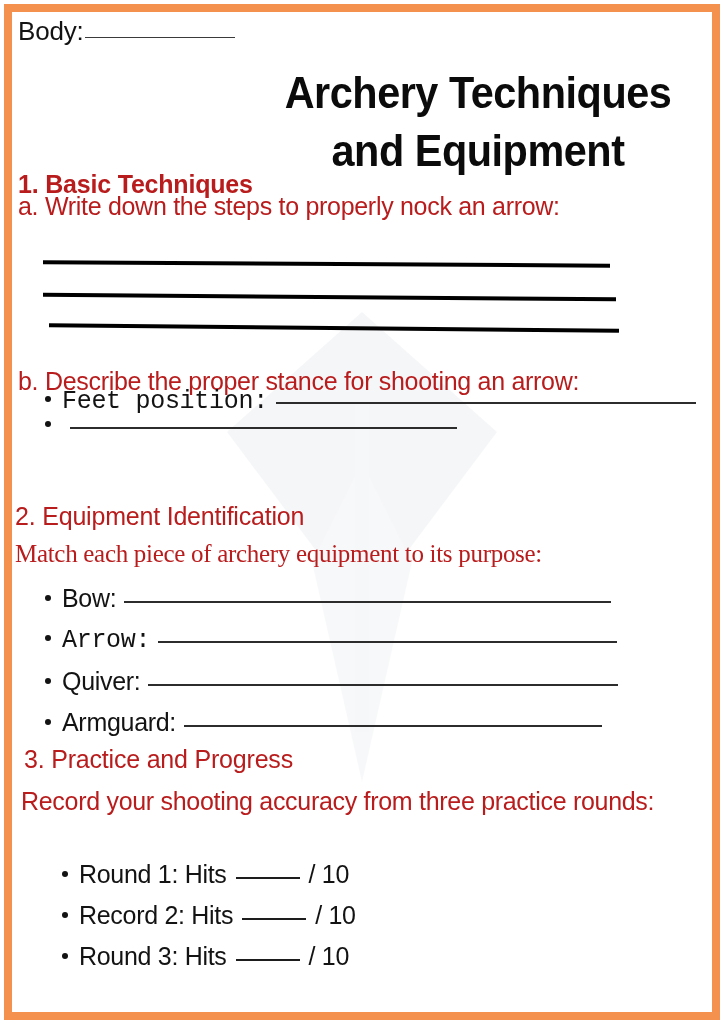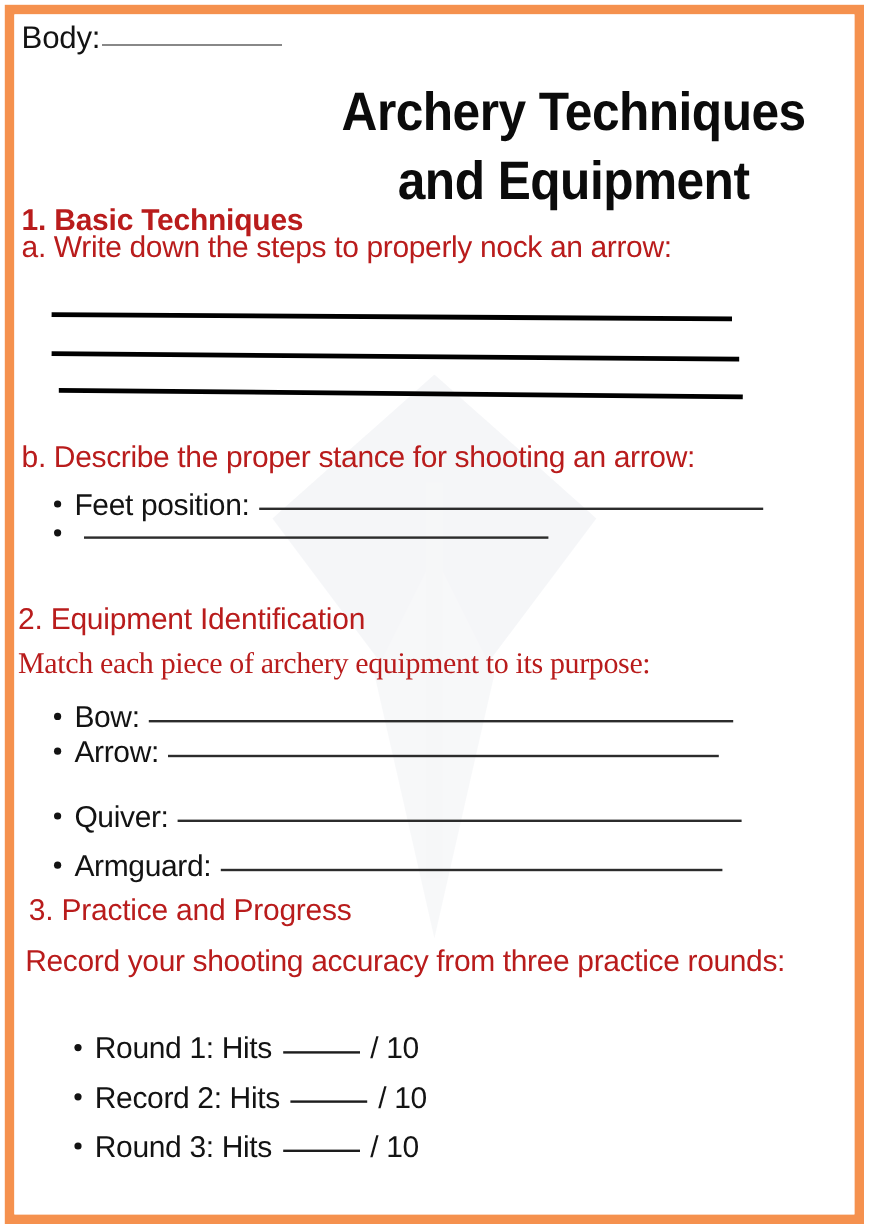--- a/index.html
+++ b/index.html
@@ -200,46 +200,46 @@
       </div>
 
       <div class="blk q-line" style="left:6px; top:180px;">a. Write down the steps to properly nock an arrow:</div>
 
       <div class="rule" style="left:31px; top:250px; width:567px; transform:rotate(0.35deg);"></div>
       <div class="rule" style="left:31px; top:283px; width:573px; transform:rotate(0.45deg);"></div>
       <div class="rule" style="left:37px; top:314px; width:570px; transform:rotate(0.55deg);"></div>
 
       <div class="blk q-line" style="left:6px; top:355px;">b. Describe the proper stance for shooting an arrow:</div>
 
-      <div class="bullets" style="left:33px; top:395px;">
+      <div class="bullets" style="left:33px; top:375px;font-family:Liberation Mono, monospace;">
         <div class="bullet-item" style="margin-bottom:11px;">
           <span class="dot"></span>
           <span class="b-label">Feet position:</span>
           <span class="fill" style="width:420px;"></span>
         </div>
         <div class="bullet-item">
           <span class="dot"></span>
           <span class="fill" style="width:387px;"></span>
         </div>
       </div>
 
       <div class="blk h-num" style="left:3px; top:490px;">
         <span>2. </span>
         <span>Equipment Identification</span>
       </div>
 
       <div class="blk q-line" style="left:3px; top:528px;font-family:Liberation Serif, serif;">Match each piece of archery equipment to its purpose:</div>
 
       <div class="bullets" style="left:33px; top:572px;">
-        <div class="bullet-item" style="margin-bottom:0;">
+        <div class="bullet-item" style="margin-bottom:13px;">
           <span class="dot"></span>
           <span class="b-label">Bow:</span>
           <span class="fill" style="width:487px;"></span>
         </div>
-        <div class="bullet-item" style="margin-bottom:25px;">
+        <div class="bullet-item" style="margin-bottom:12px;font-family:Liberation Mono, monospace;">
           <span class="dot"></span>
           <span class="b-label">Arrow:</span>
           <span class="fill" style="width:459px;"></span>
         </div>
         <div class="bullet-item" style="margin-bottom:12px;">
           <span class="dot"></span>
           <span class="b-label">Quiver:</span>
           <span class="fill" style="width:470px;"></span>
         </div>
         <div class="bullet-item">

